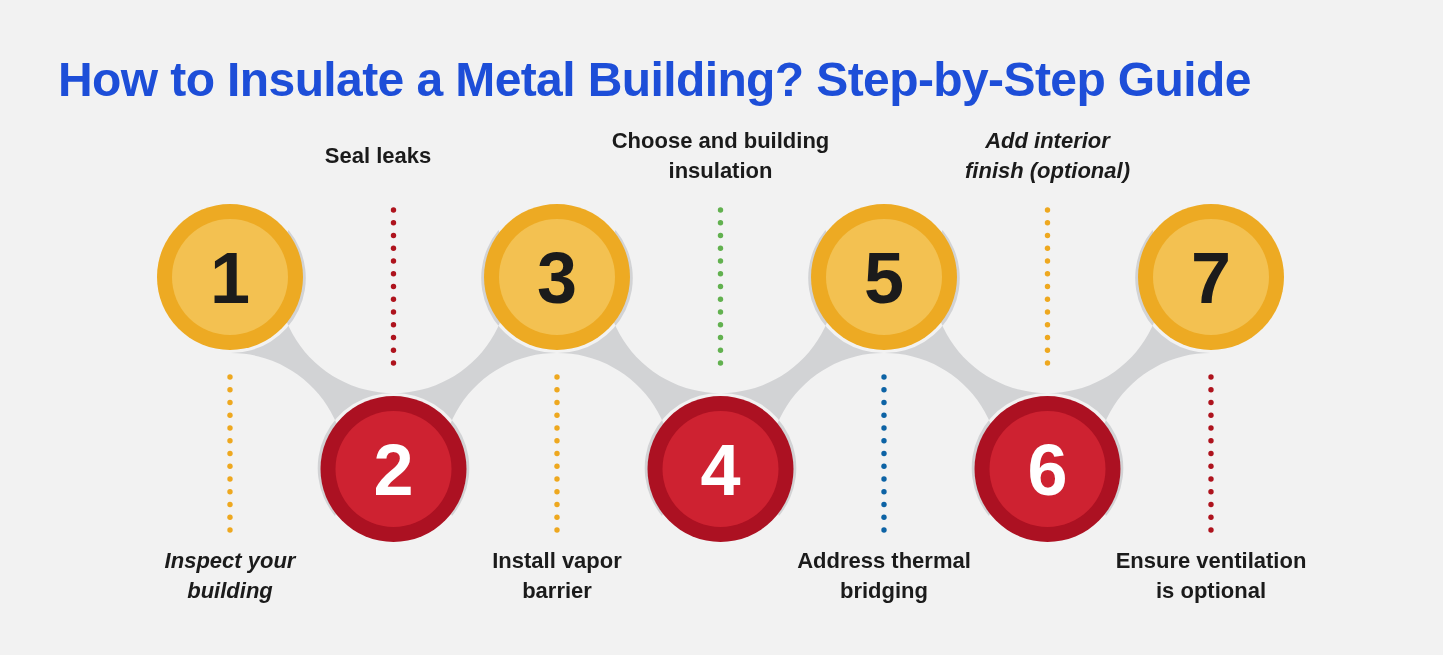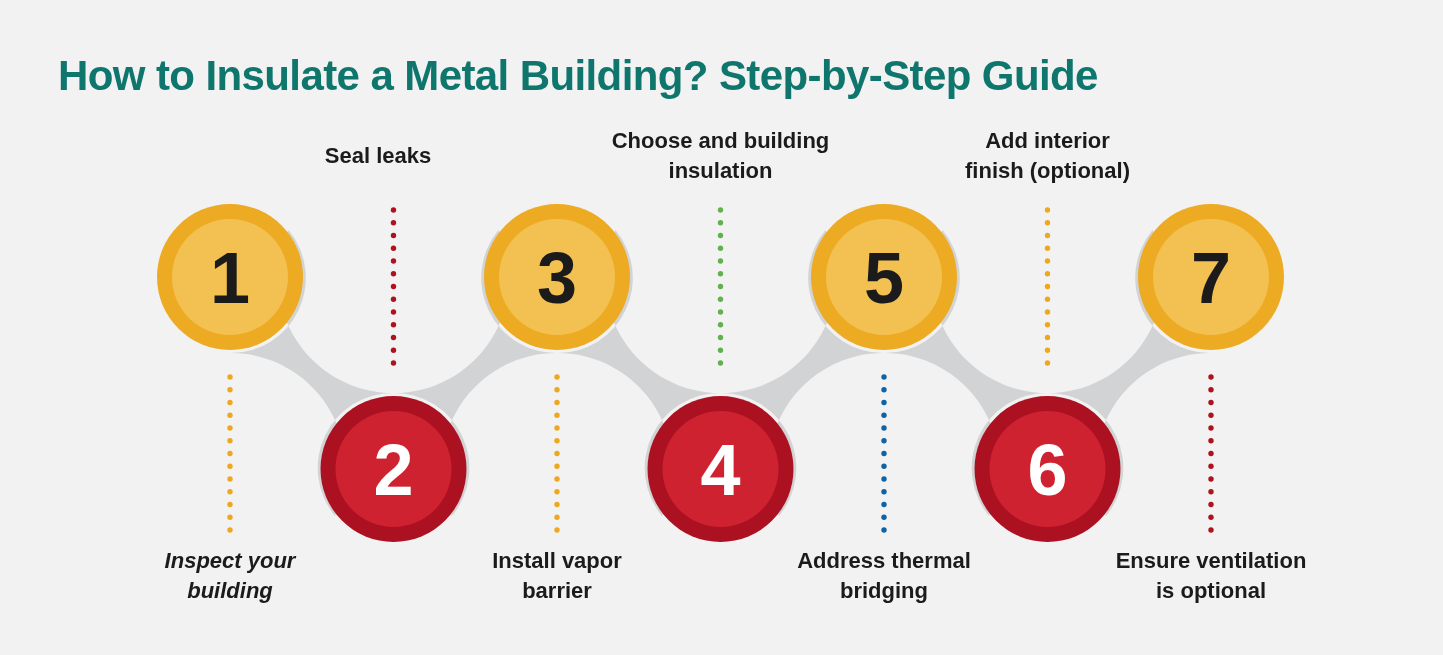--- a/index.html
+++ b/index.html
@@ -3,21 +3,21 @@
 <meta charset="utf-8">
 <style>
   html,body { margin:0; padding:0; background:#e8e8e8; }
   .page {
     position:relative; width:1443px; height:655px;
     background:#f2f2f2; overflow:hidden;
     font-family:"Liberation Sans", sans-serif;
   }
   .title {
     position:absolute; left:58px; top:52px;
-    font-size:42px; font-weight:700; color:#0f766e;
+    font-size:48px; font-weight:700; color:#1d4ed8;
     letter-spacing:-0.6px; white-space:nowrap;
   }
   .diagram { position:absolute; left:0; top:0; }
   .step-label {
     position:absolute; transform:translateX(-50%);
     width:340px; text-align:center;
     font-size:22px; font-weight:700; line-height:30px;
     color:#1b1b1b; white-space:pre-line;
   }
   .step-number {
@@ -167,18 +167,18 @@
   <div id="labels">
       <div class="step-label" style="left: 230px; top: 546px; font-style: italic;">Inspect your
 building</div>
       <div class="step-label" style="left: 378px; top: 141px;">Seal leaks</div>
       <div class="step-label" style="left: 557px; top: 546px;">Install vapor
 barrier</div>
       <div class="step-label" style="left: 720.5px; top: 126px;">Choose and building
 insulation</div>
       <div class="step-label" style="left: 884px; top: 546px;">Address thermal
 bridging</div>
-      <div class="step-label" style="left: 1047.5px; top: 126px;">Add interior
+      <div class="step-label" style="left: 1047.5px; top: 126px; font-style: italic;">Add interior
 finish (optional)</div>
       <div class="step-label" style="left: 1211px; top: 546px;">Ensure ventilation
 is optional</div>
     </div>
 </div>
 
 </body></html>

